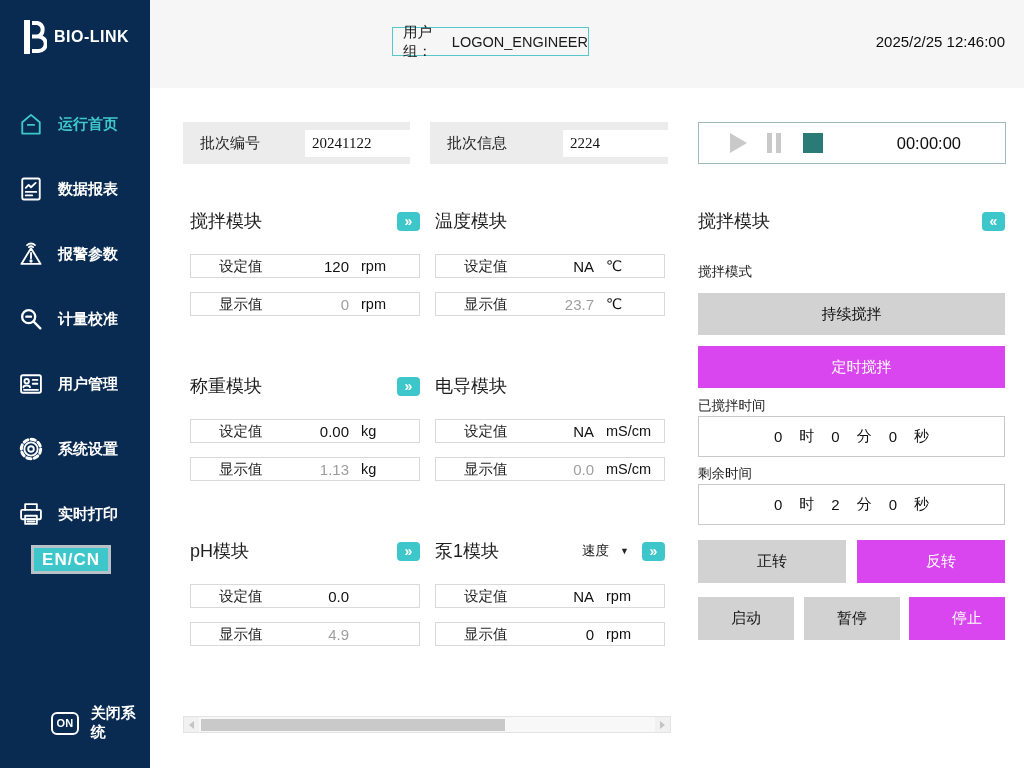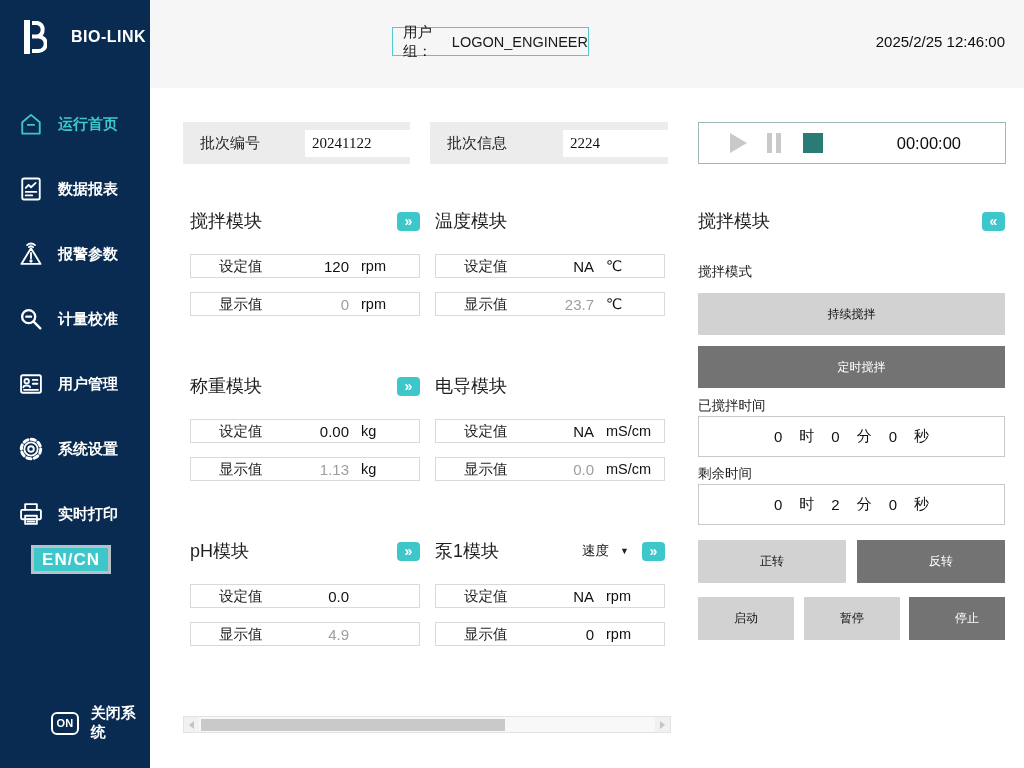--- a/index.html
+++ b/index.html
@@ -3,21 +3,21 @@
 <meta charset="utf-8">
 <style>
   * { margin:0; padding:0; box-sizing:border-box; }
   html,body { width:1024px; height:768px; }
   body {
     position:relative; overflow:hidden; background:#ffffff;
     font-family:"Liberation Sans","DejaVu Sans",sans-serif; color:#1a1a1a;
   }
   
   .sidebar { position:absolute; left:0; top:0; width:150px; height:768px; background:#092b51; }
-  .logo { position:absolute; left:24px; top:20px; display:flex; align-items:center; gap:24px; }
+  .logo { position:absolute; left:24px; top:20px; display:flex; align-items:center; gap:7px; }
   .logo-text { color:#fff; font-weight:bold; font-size:16px; letter-spacing:.5px; }
   .nav-item { position:absolute; left:0; width:150px; height:40px; display:flex; align-items:center; cursor:pointer; color:#ffffff; }
   .nav-item.active { color:#3ec7cb; }
   .nav-icon { width:30px; height:30px; margin-left:16px; display:flex; align-items:center; justify-content:center; }
   .nav-icon svg { width:28px; height:28px; stroke:currentColor; fill:none; stroke-width:1.6; stroke-linecap:round; stroke-linejoin:round; }
   .nav-label { font-size:15px; font-weight:600; margin-left:12px; }
   .lang-toggle { position:absolute; left:31px; top:545px; width:80px; height:29px; background:#3ec7cb; color:#fff;
     font-family:inherit; font-weight:bold; font-size:17px; letter-spacing:1px; border:3px solid #b6c2c8; cursor:pointer; }
   .shutdown { position:absolute; left:0; top:702px; width:150px; height:42px; display:flex; align-items:center; cursor:pointer; color:#fff;padding-left:23px; }
   .on-icon { margin-left:28px; width:28px; height:23px; border:2px solid #fff; border-radius:6px; color:#fff;
@@ -49,23 +49,23 @@
   .value-row { height:24px; background:#fff; border:1px solid #d9d9d9; display:flex; align-items:center; margin-top:14px; }
   .value-row.first { margin-top:17px; }
   .row-label { margin-left:28px; font-size:14.5px; color:#1f1f1f; }
   .row-value { margin-left:auto; font-size:15px; color:#111; }
   .value-row.display .row-value { color:#9e9e9e; }
   .value-row.display .row-value.dark { color:#111; }
   .row-unit { min-width:46px; margin-left:12px; margin-right:12px; font-size:14.5px; color:#111; }
   
   .panel-header { position:absolute; left:698px; top:205px; width:307px; height:32px; display:flex; align-items:center; }
   .panel-label { position:absolute; left:698px; font-size:13.5px; color:#1f1f1f; }
-  .mode-btn,.dir-btn,.ctl-btn { position:absolute; border:none; font-family:Liberation Serif, serif; font-size:12px; cursor:pointer; }
+  .mode-btn,.dir-btn,.ctl-btn { position:absolute; border:none; font-family:Liberation Serif, serif; font-size:15px; cursor:pointer; }
   .gray-btn { background:#d2d2d2; color:#111; }
-  .teal-btn { background:#737373; color:#fff;padding-left:20px; }
+  .teal-btn { background:#d946ef; color:#fff;padding-left:20px; }
   .mode-btn { left:698px; width:307px; height:42px; }
   .time-box { position:absolute; left:698px; width:307px; height:41px; background:#fff; border:1px solid #c9c9c9;
     display:flex; align-items:center; justify-content:center; gap:17px; font-size:15px; color:#111; }
   .dir-btn { width:148px; height:43px; top:540px; }
   .ctl-btn { width:96px; height:43px; top:597px; }
   
   .hscroll { position:absolute; left:183px; top:716px; width:488px; height:17px; background:#f8f8f8;
     border:1px solid #e3e3e3; display:flex; align-items:center; }
   .scroll-arrow { width:15px; height:15px; background:#f1f1f1; display:flex; align-items:center; justify-content:center; cursor:pointer; }
   .scroll-arrow.right { margin-left:auto; }

